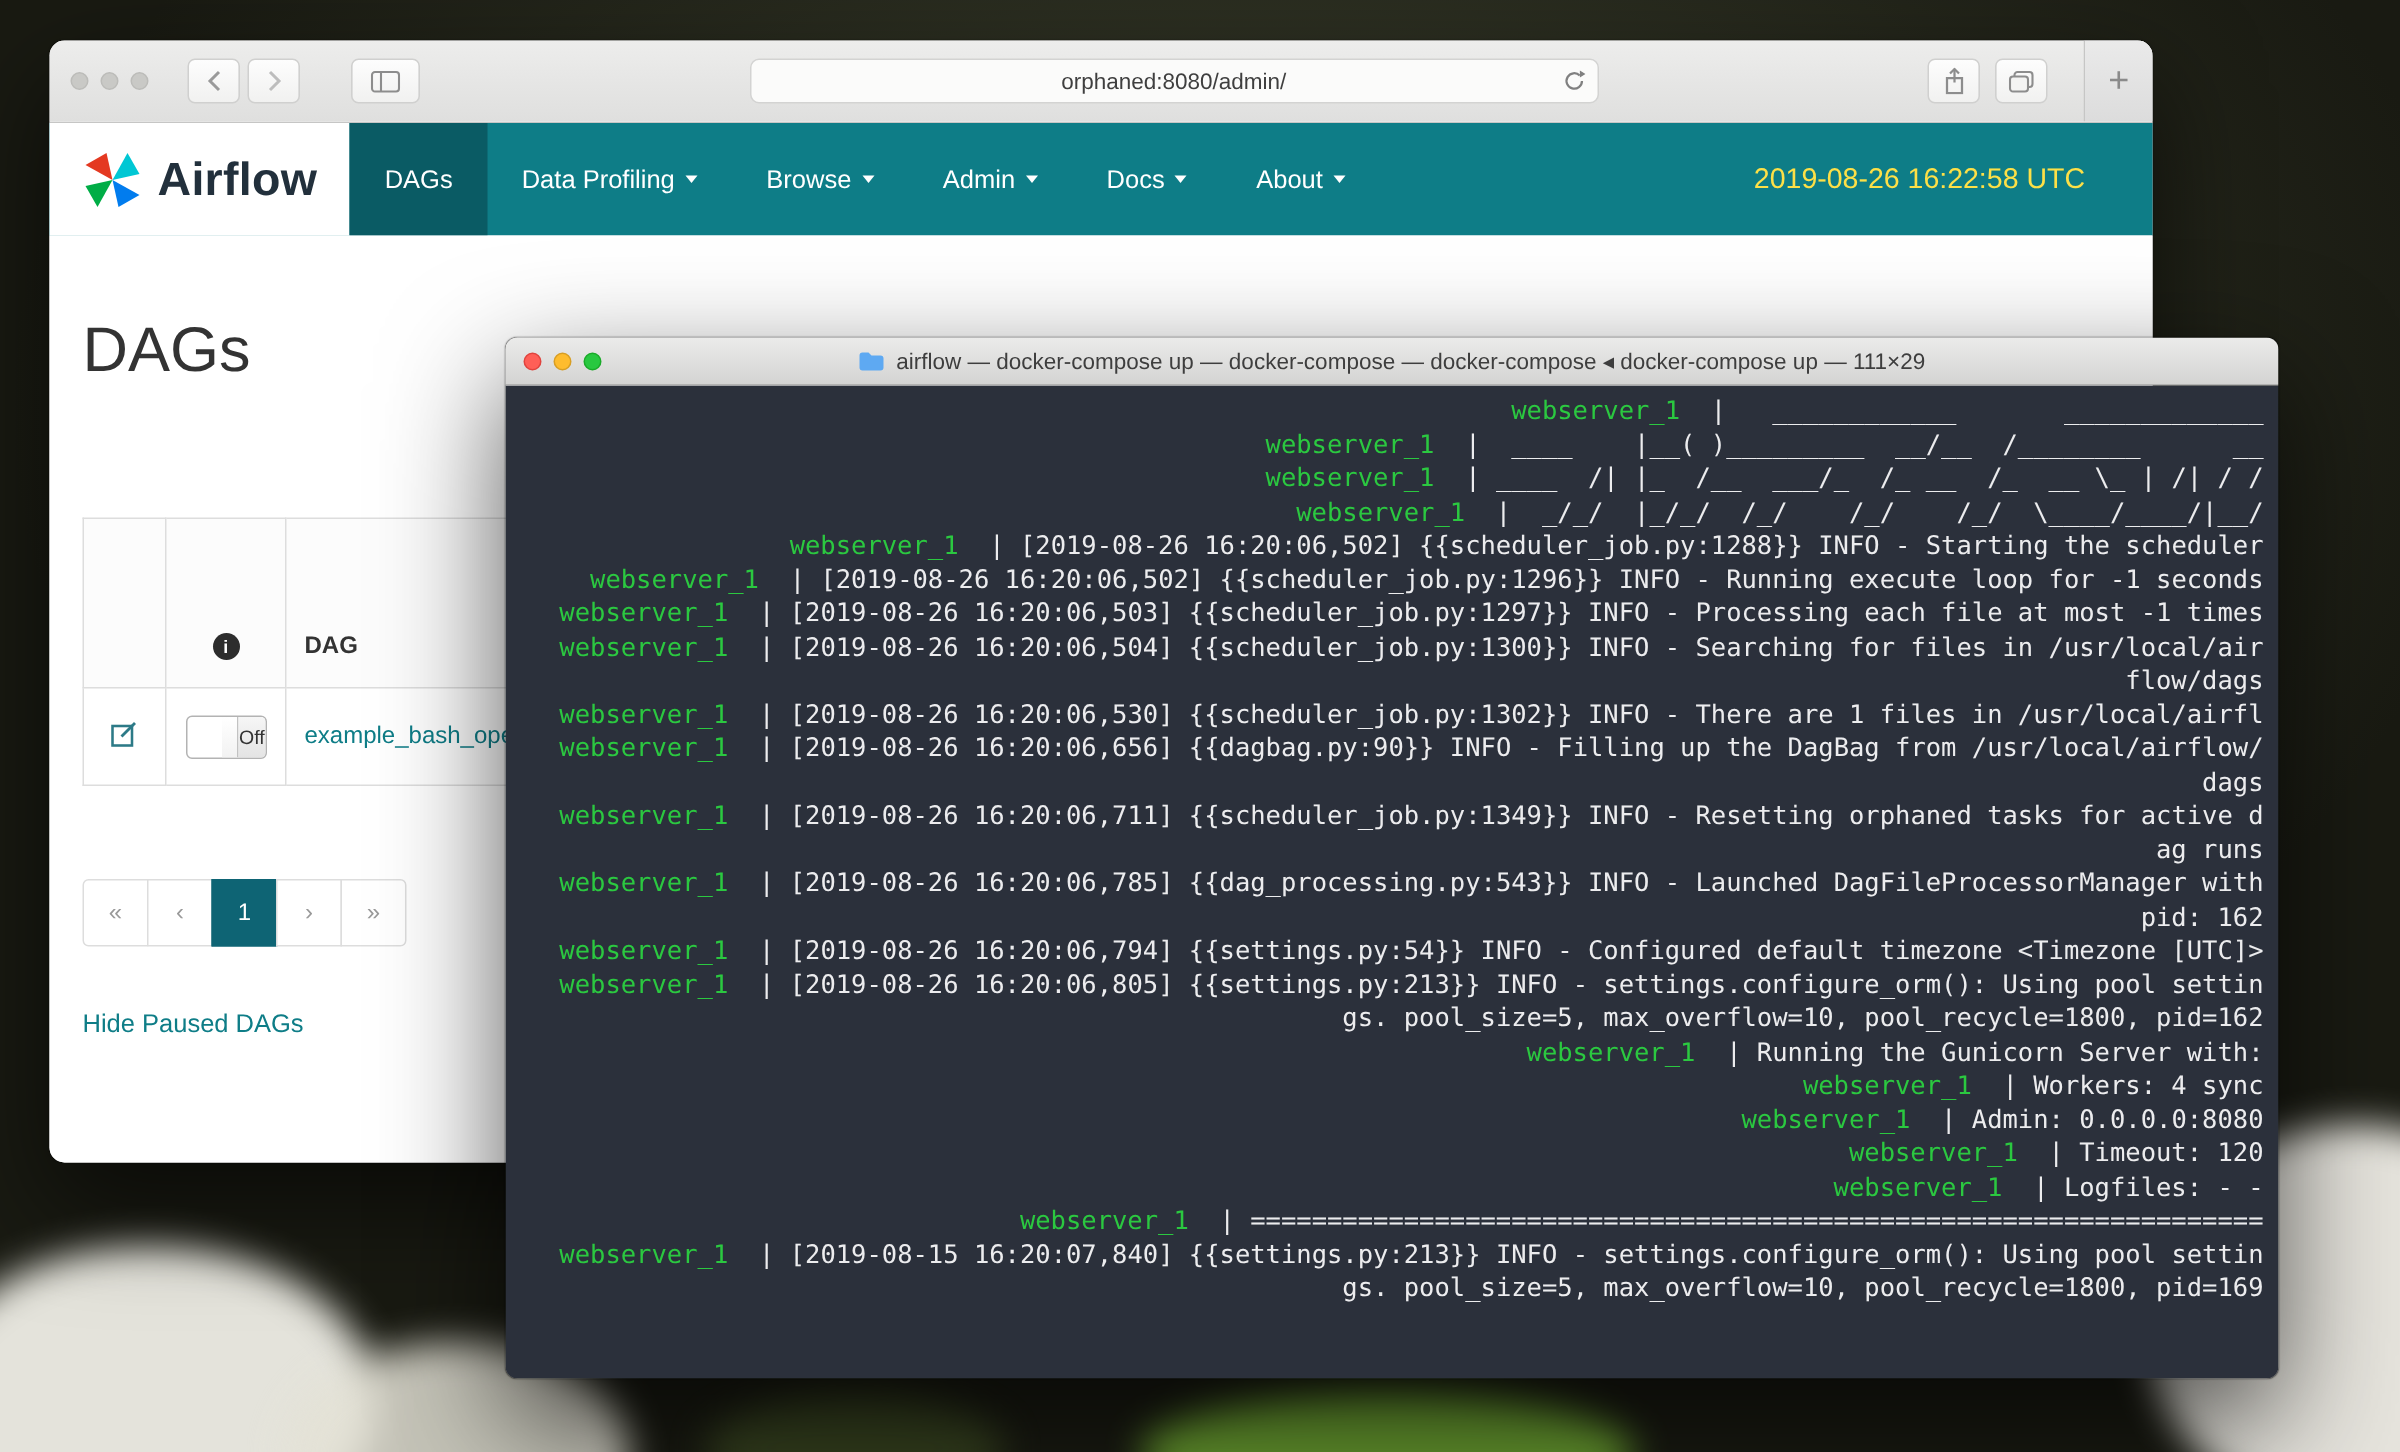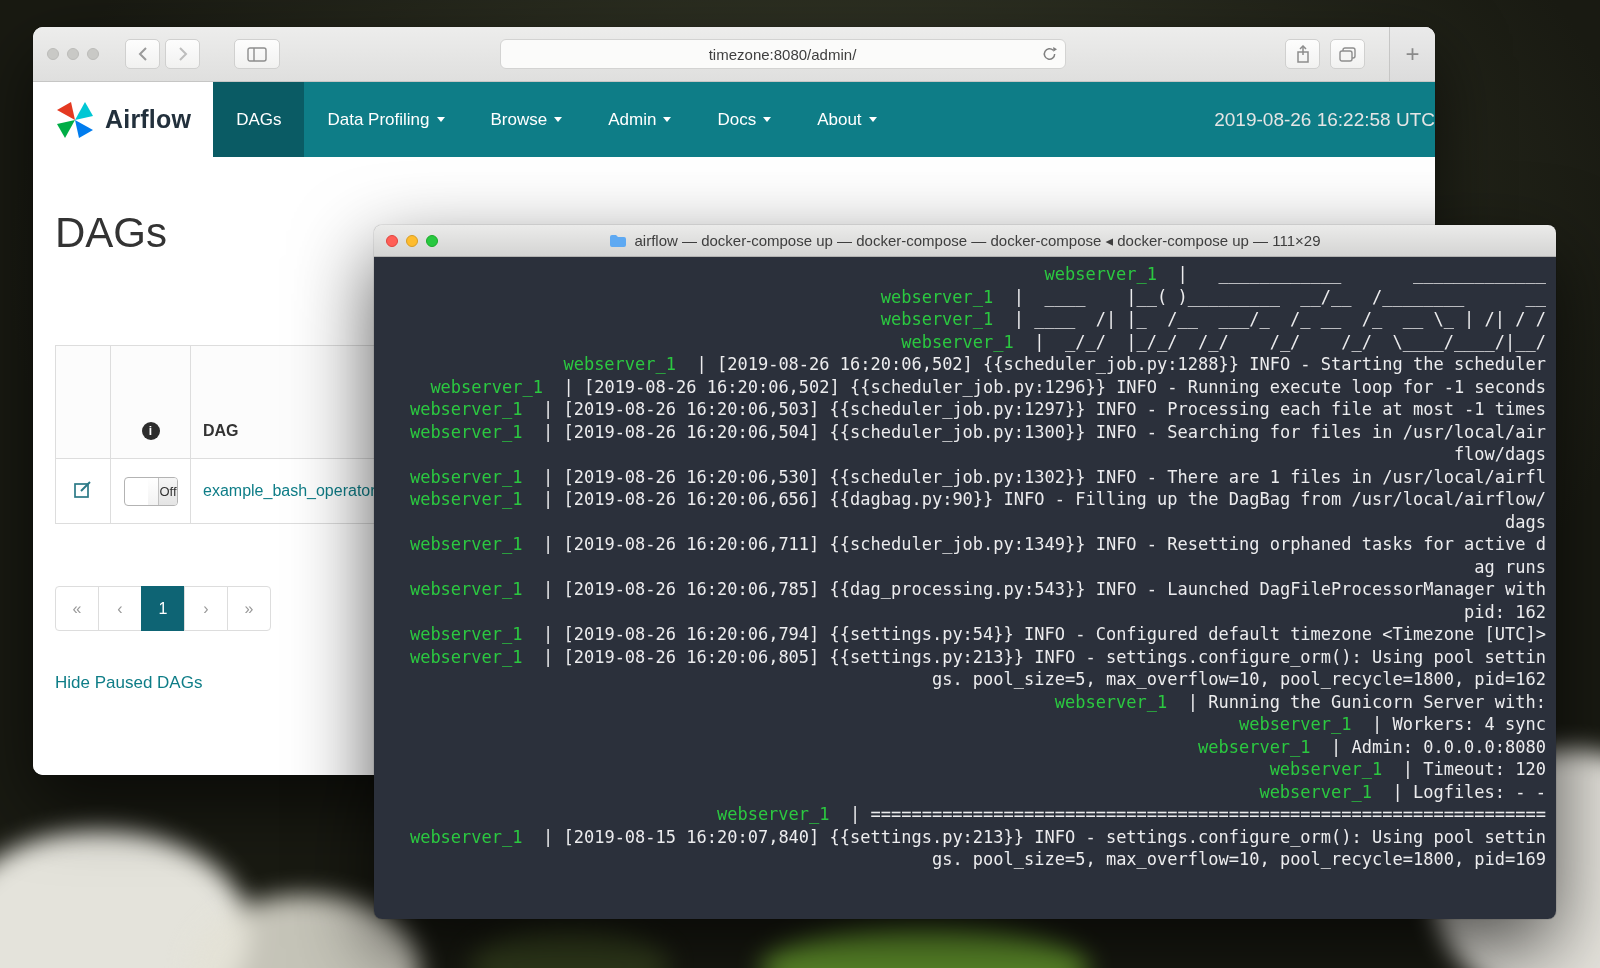--- a/index.html
+++ b/index.html
@@ -50,26 +50,26 @@
   .newtab-strip {
     position:absolute; right:0; top:0; width:46px; height:54px;
     background:linear-gradient(#eaeaea,#dcdcdc); border-left:1px solid #c6c6c5;
     border-top-right-radius:10px; display:flex; align-items:center; justify-content:center;
     font-size:24px; color:#8a8a8a;
   }
 
   
   .af-navbar { height:75px; background:#0e7d87; display:flex; align-items:stretch; }
   .brand { background:#fff; display:flex; align-items:center; gap:10px; padding:0 22px; }
-  .brand-text { font-size:25px; font-weight:700; color:#22303c; letter-spacing:.2px; }
+  .brand-text { font-size:31px; font-weight:700; color:#22303c; letter-spacing:.2px; }
   .nav-item { display:flex; align-items:center; padding:0 23px; color:#fff; font-size:17px; cursor:default; }
   .nav-item.active { background:#0a5b64; }
   .caret { width:0; height:0; border-left:4.5px solid transparent; border-right:4.5px solid transparent;
            border-top:5px solid #fff; margin-left:7px; display:inline-block; }
-  .clock { margin-left:auto; display:flex; align-items:center; color:#e5e5e5; font-size:19px; }
+  .clock { margin-left:auto; display:flex; align-items:center; padding-right:45px; color:#fde047; font-size:19px; }
 
   
   .page { position:relative; height:618px; background:#fff; border-radius:0 0 10px 10px; overflow:hidden; }
   .page-title { position:absolute; left:22px; top:52px; font-size:42px; font-weight:500; color:#333; }
   .dag-table { position:absolute; left:22px; top:188px; border-collapse:collapse; width:720px; font-size:16px; }
   .dag-table th, .dag-table td { border:1px solid #ddd; }
   .dag-table thead th { height:113px; vertical-align:bottom; padding-bottom:18px; background:#fcfcfc; }
   .col-edit { width:55px; }
   .col-toggle { width:80px; text-align:center; }
   .col-dag { text-align:left; padding-left:12px; font-weight:700; color:#333; }
@@ -88,21 +88,21 @@
   .pagination { position:absolute; left:22px; top:429px; display:flex; }
   .pg { min-width:44px; height:45px; padding:0 16px; display:flex; align-items:center; justify-content:center;
         border:1px solid #ddd; background:#fff; color:#999; font-size:16px; margin-left:-1px; text-decoration:none; }
   .pg:first-child { border-radius:4px 0 0 4px; margin-left:0; }
   .pg:last-child { border-radius:0 4px 4px 0; }
   .pg.active { background:#0e6474; border-color:#0e6474; color:#fff; }
   .hide-paused { position:absolute; left:22px; top:516px; color:#0e7d87; font-size:17px; text-decoration:none; }
 
   
   .terminal-window {
-    position:absolute; left:374px; top:225px; width:1182px; height:694px;
+    position:absolute; left:337px; top:225px; width:1182px; height:694px;
     border-radius:8px; overflow:hidden;
     box-shadow: 0 30px 80px rgba(0,0,0,.65), 0 0 1px rgba(0,0,0,.7);
   }
   .term-titlebar {
     height:32px; background:linear-gradient(#ebebea,#d4d4d3); border-bottom:1px solid #b2b2b1;
     display:flex; align-items:center; position:relative;
   }
   .term-traffic { display:flex; gap:8px; margin-left:12px; }
   .tl.red    { background:#ff5f57; border:1px solid #e0443e; }
   .tl.yellow { background:#febc2e; border:1px solid #d89e24; }
@@ -148,21 +148,21 @@
             </svg>
         </div>
       </div>
       <div class="tool-btn sidebar-btn">
         <svg width="20" height="15" viewBox="0 0 20 15">
           <rect x="1" y="1" width="18" height="13" rx="2" fill="none" stroke="#8d8d8d" stroke-width="1.4"></rect>
           <line x1="7" y1="1" x2="7" y2="14" stroke="#8d8d8d" stroke-width="1.4"></line>
         </svg>
       </div>
       <div class="url-bar">
-        <span class="url-text">timezone:8080/admin/</span>
+        <span class="url-text">orphaned:8080/admin/</span>
         <span class="reload">
           <svg width="15" height="16" viewBox="0 0 16 16">
             <path d="M13.5 8a5.5 5.5 0 1 1-1.6-3.9" fill="none" stroke="#808080" stroke-width="1.6"></path>
             <polygon points="12,0.5 12,5.5 16,3" fill="#808080"></polygon>
           </svg>
         </span>
       </div>
       <div class="right-group">
         <div class="tool-btn">
           <svg width="14" height="18" viewBox="0 0 14 18">

